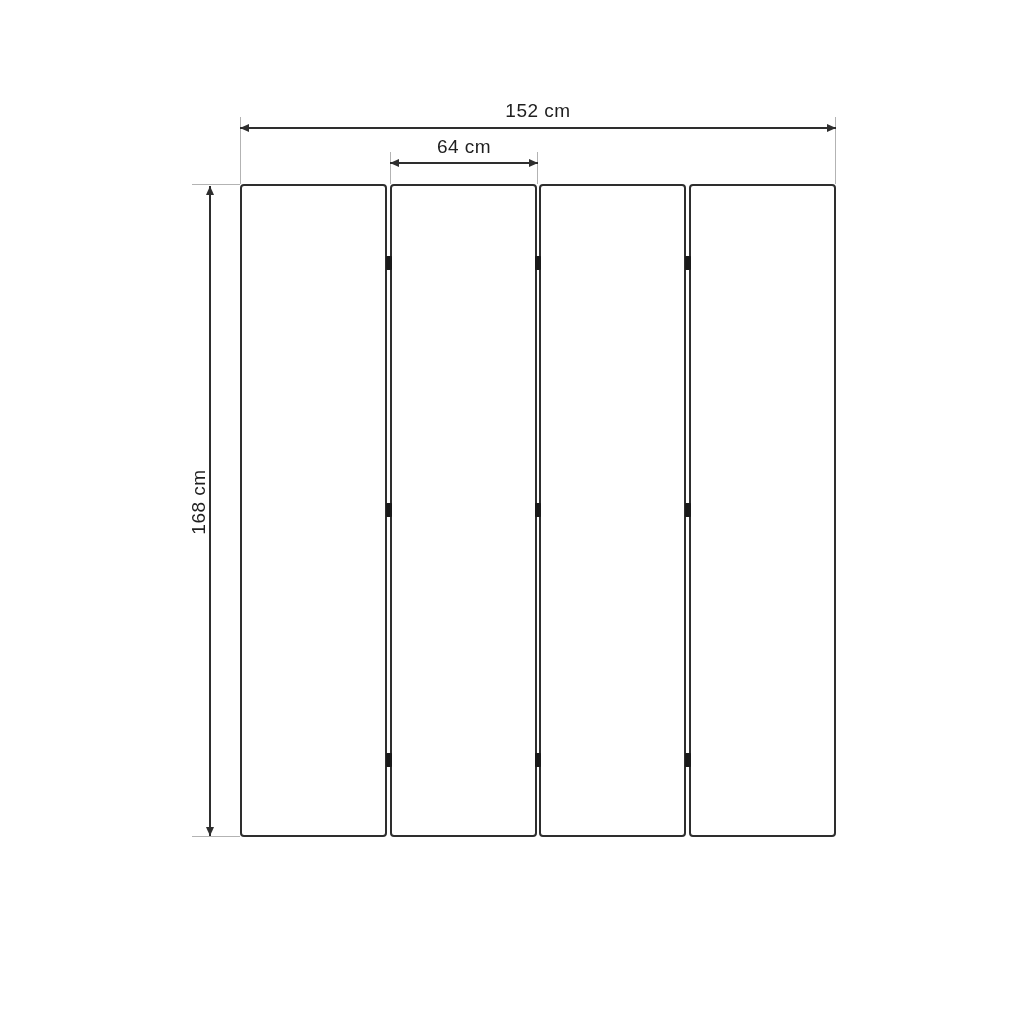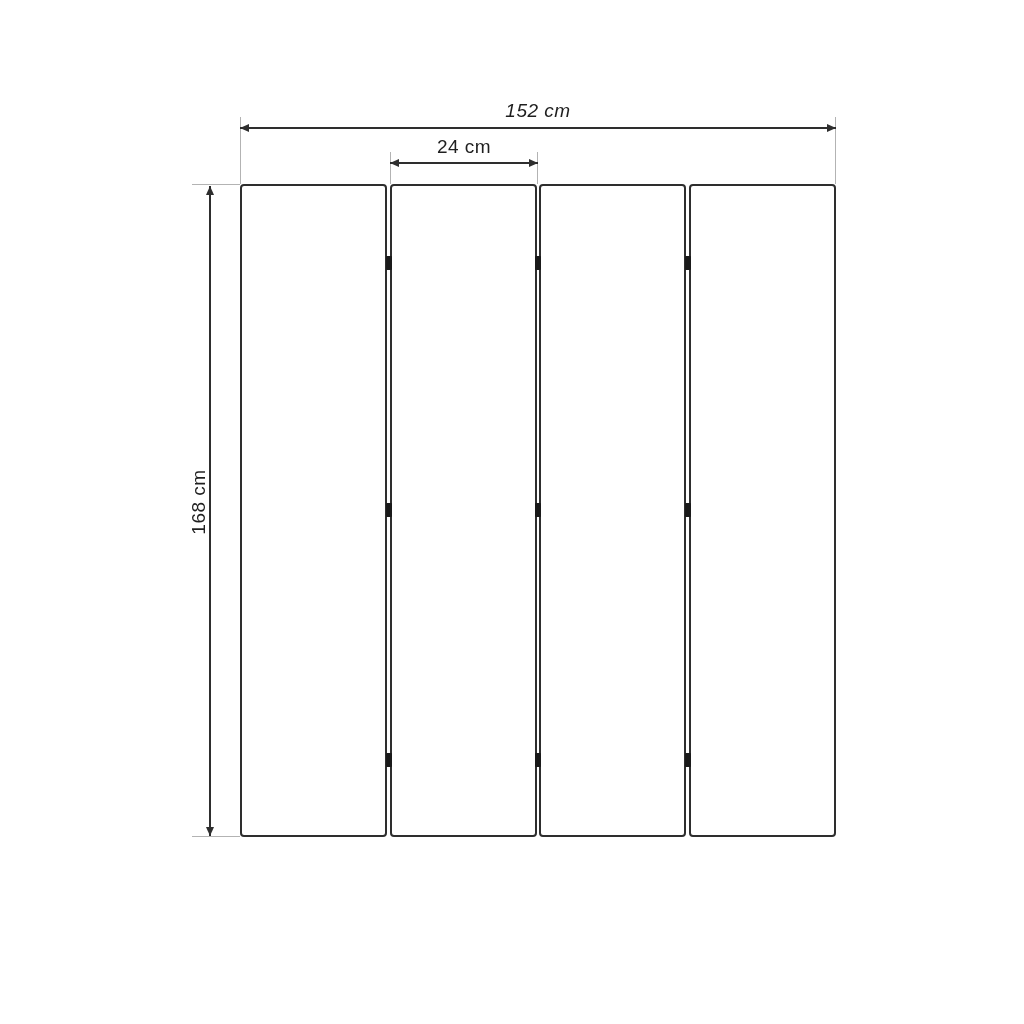--- a/index.html
+++ b/index.html
@@ -100,21 +100,21 @@
   
   .dim-label {
     position: absolute;
     color: #1f1f1f;
     font-size: 19px;
     letter-spacing: 0.5px;
     text-align: center;
     white-space: nowrap;
     line-height: 22px;
   }
-  .label-total { left: 240px; top: 100px; width: 596px; font-style: italic; }
+  .label-total { left: 240px; top: 100px; width: 596px; }
   .label-38    { left: 390px; top: 136px; width: 148px; }
   .label-height {
     left: 149px;
     top: 491px;
     width: 100px;
     transform: rotate(-90deg);
     transform-origin: center center;
   }
 </style>
 </head>
@@ -142,16 +142,16 @@
   <div class="ext v ext-38-left"></div>
   <div class="ext v ext-38-right"></div>
   <div class="ext h ext-height-top"></div>
   <div class="ext h ext-height-bottom"></div>
 
   <div class="dim-h dim-total"></div>
   <div class="dim-h dim-38"></div>
   <div class="dim-v dim-height"></div>
 
   <div class="dim-label label-total">152 cm</div>
-  <div class="dim-label label-38">24 cm</div>
+  <div class="dim-label label-38">64 cm</div>
   <div class="dim-label label-height">168 cm</div>
 
 </div>
 
 </body></html>

